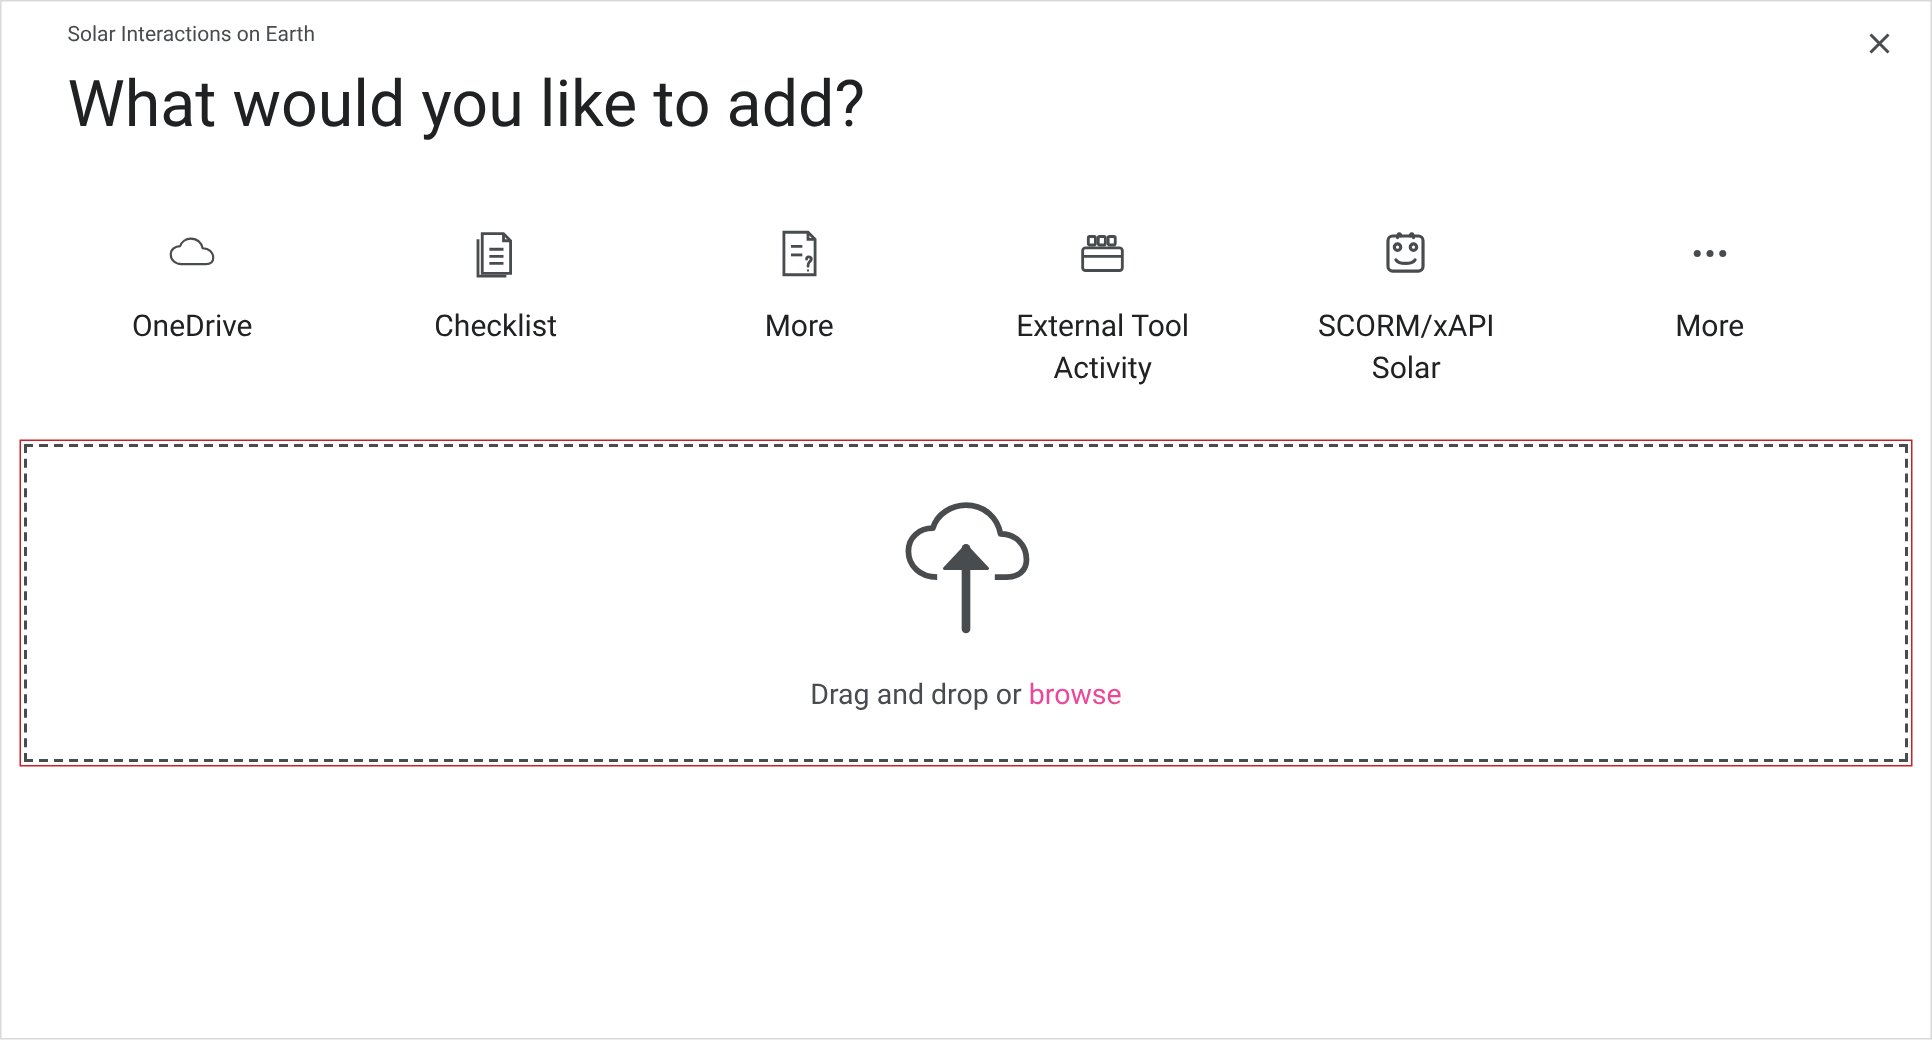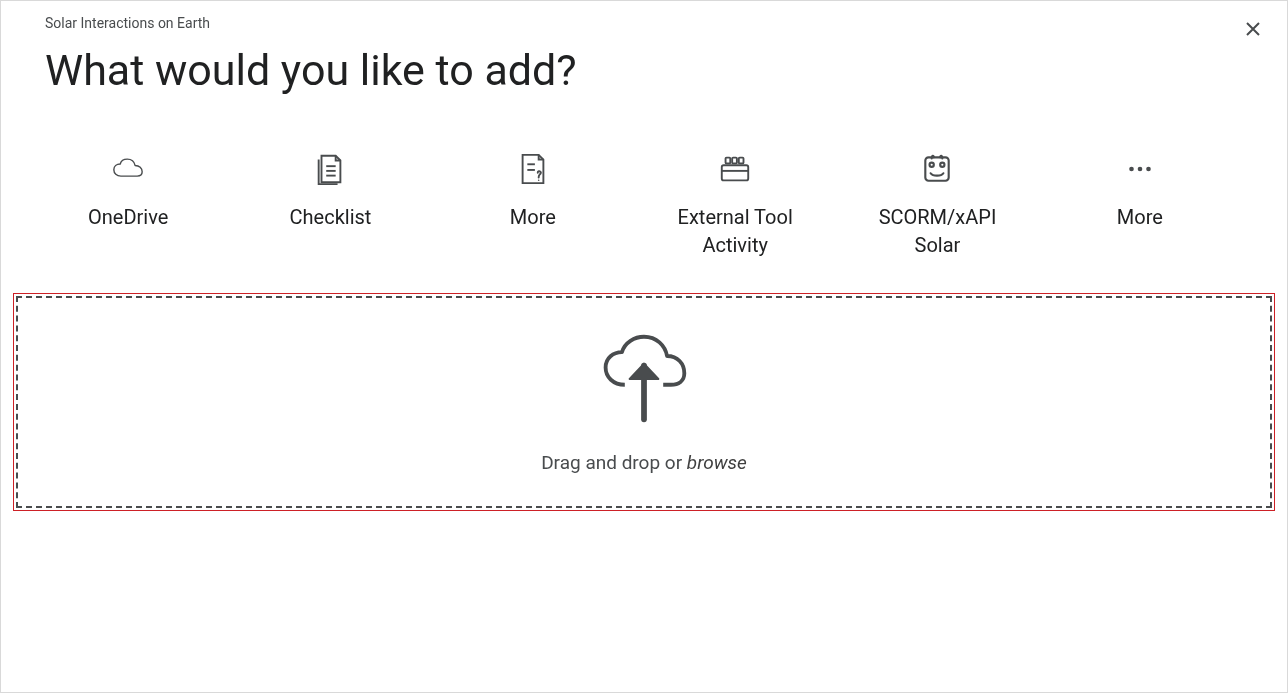--- a/index.html
+++ b/index.html
@@ -97,23 +97,22 @@
       width: 96px;
       height: 96px;
       fill: none;
       stroke: #494c4e;
     }
     .dropzone .drop-text {
       font-size: 19px;
       color: #494c4e;
     }
     .dropzone .drop-text .link {
-      color: #404040;
-      cursor: pointer;
-      font-style: italic;
+      color: #ec4899;
+      cursor: pointer;
     }
   </style>
 </head>
 <body>
 
 <div class="header">
   <div class="module-name">Solar Interactions on Earth</div>
   <h1 class="title">What would you like to add?</h1>
   <div class="close-btn">
     <span>

